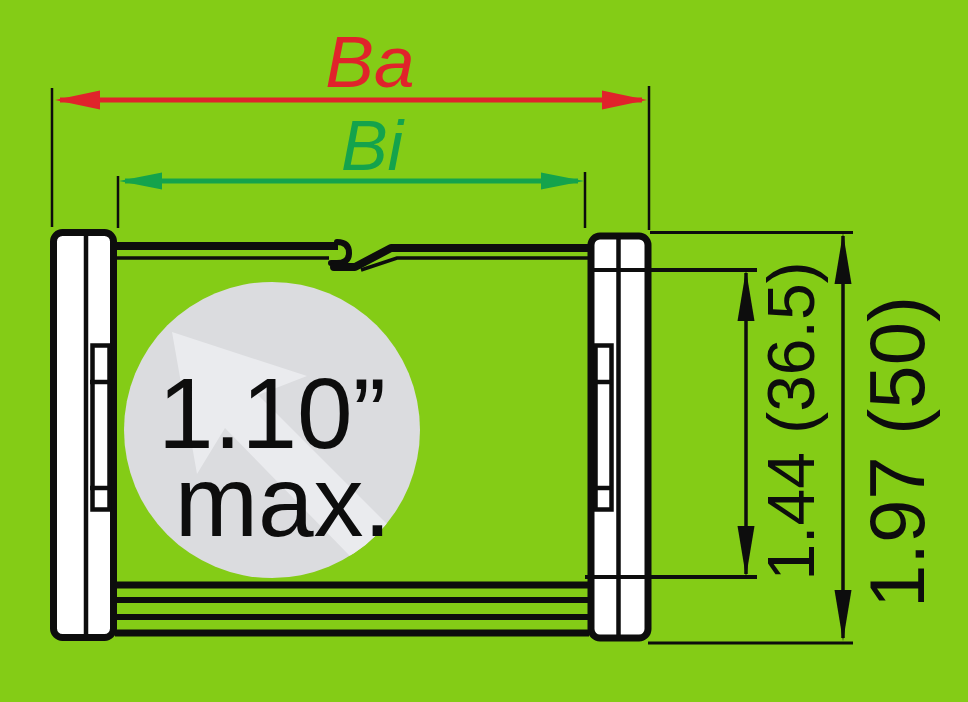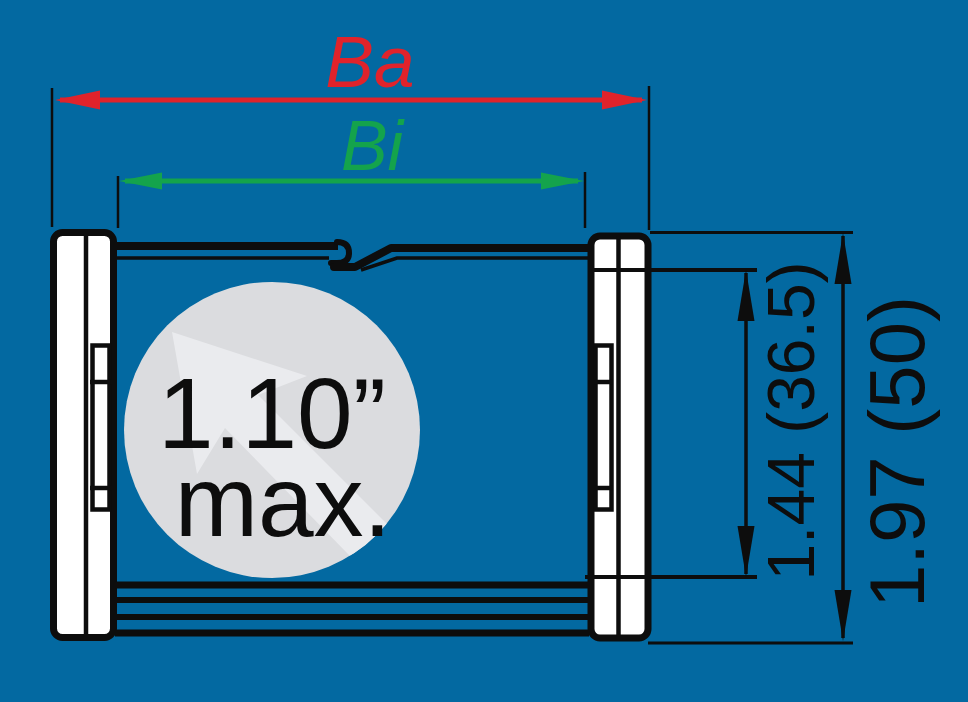--- a/index.html
+++ b/index.html
@@ -1,19 +1,19 @@
 <!DOCTYPE html>
 <html><head>
 <meta charset="utf-8">
 <style>
   html,body{margin:0;padding:0;background:#ffffff;}
   .stage{
     position:relative;
     width:968px;height:702px;
-    background:#0369a1;
+    background:#84cc16;
     overflow:hidden;
     font-family:"Liberation Sans","DejaVu Sans",sans-serif;
   }
   svg{display:block;}
   text{font-family:"Liberation Sans","DejaVu Sans",sans-serif;}
   .dim-label-italic{font-style:italic;font-weight:400;}
   .dim-label-vert{font-weight:400;}
   .note-text{font-weight:400;fill:#0d0d0d;}
 </style>
 </head>

